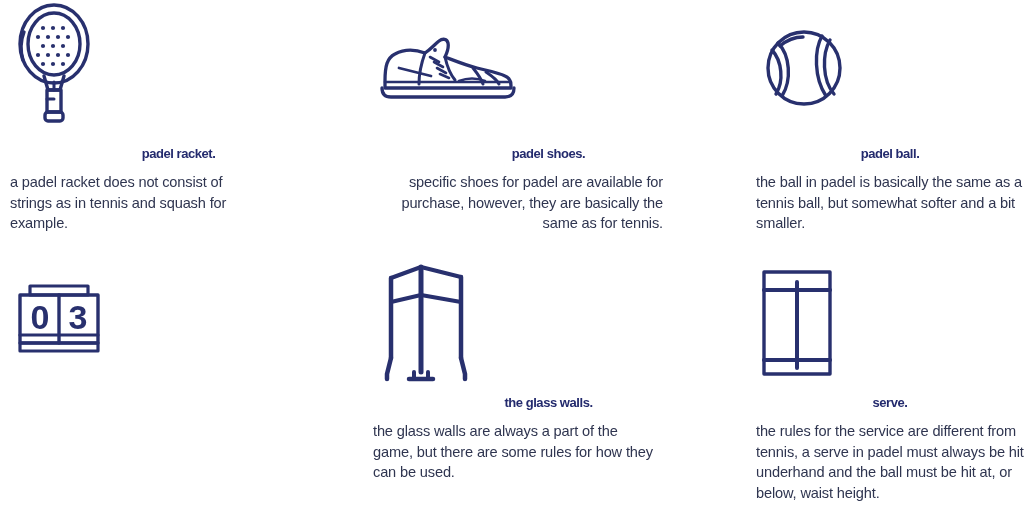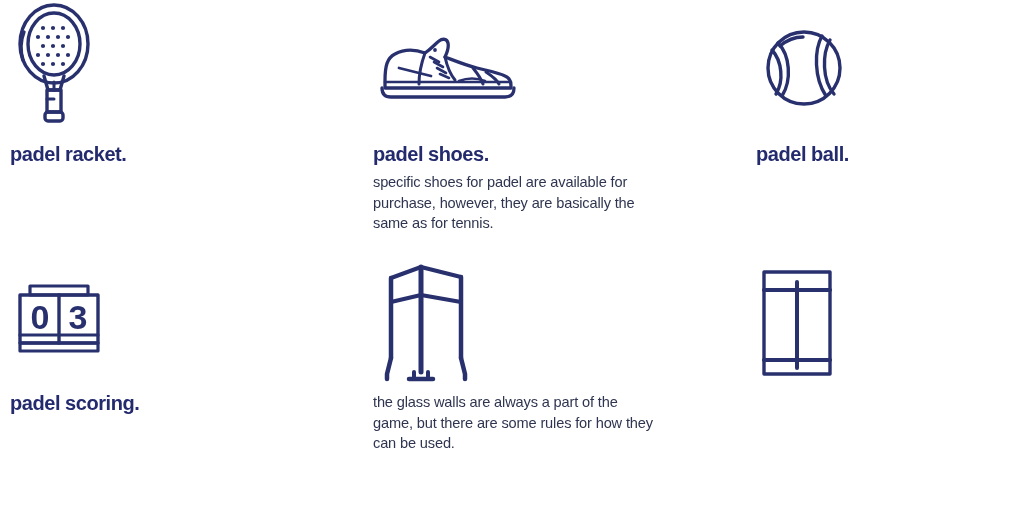--- a/index.html
+++ b/index.html
@@ -66,38 +66,39 @@
   }
   .row1 .text-block { top: 143px; }
   .row2 .text-block { top: 392px; }
 
   .row2 .text-block { top: 138px; }
 
   h2.heading {
     margin: 0 0 7px 0;
     font-family: "Liberation Sans", sans-serif;
     font-weight: 700;
-    font-size: 20px;
+    font-size: 13px;
     line-height: 22px;
     letter-spacing: -0.45px;
     color: #232a6d;
     white-space: nowrap;
+    text-align: center;
   }
 
   p.body {
     margin: 0;
     font-family: "Liberation Sans", sans-serif;
     font-weight: 400;
     font-size: 14.6px;
     line-height: 20.5px;
     letter-spacing: -0.15px;
     color: #2f3550;
   }
   .col1.row1 p.body { max-width: 226px; }
-  .col2.row1 p.body { max-width: 290px; }
+  .col2.row1 p.body { max-width: 290px; text-align: right; }
   .col3.row1 p.body { max-width: 270px; }
   .col1.row2 p.body { max-width: 258px; }
   .col2.row2 p.body { max-width: 285px; }
   .col3.row2 p.body { max-width: 296px; }
 
   .ico-stroke {
     fill: none;
     stroke: #28306e;
     stroke-linecap: round;
     stroke-linejoin: round;
@@ -138,20 +139,21 @@
             </g>
             <path class="ico-stroke" d="M34 76 L38 90 L50 90 L54 76" stroke-width="3.4"></path>
             <path class="ico-stroke" d="M44 82 L44 90" stroke-width="3"></path>
             <rect class="ico-stroke" x="37" y="90" width="14" height="22" stroke-width="3.4"></rect>
             <path class="ico-stroke" d="M37 99 L44 99" stroke-width="3"></path>
             <rect class="ico-stroke" x="35" y="112" width="18" height="9" rx="3" stroke-width="3.4"></rect>
           </svg>
         </div>
         <div class="text-block">
           <h2 class="heading">padel racket.</h2>
+          <p class="body">a padel racket does not consist of strings as in tennis and squash for example.</p>
         </div>
       </div>
     </div>
 
     <div class="cell col2 row1">
       <div class="cell-inner">
         <div class="icon-wrap" style="padding-top:26px;">
           <svg width="144" height="80" viewBox="0 0 144 80" aria-hidden="true">
             <path class="ico-stroke" d="M12 55 C12 40 14 32 22 28 C33 22 44 24 52 27 C58 23 62 18 66 15 C70 12 74 13 75 17 C76 22 74 27 72 31 C80 34 92 39 104 42 C116 45 126 47 132 50 C137 52 138 56 138 60 L138 62 L12 62 Z" stroke-width="3.3"></path>
             <path class="ico-stroke" d="M9 62 C9 68 12 71 18 71 L132 71 C138 71 141 68 141 62" stroke-width="3.3"></path>
@@ -183,39 +185,39 @@
             <circle class="ico-stroke" cx="48" cy="50" r="36" stroke-width="3.4"></circle>
             <path class="ico-stroke" d="M22 25 C34 37 36 62 26 78" stroke-width="3.4"></path>
             <path class="ico-stroke" d="M16 32 C26 43 28 63 20 76" stroke-width="3.4"></path>
             <path class="ico-stroke" d="M66 18 C58 32 58 60 70 78" stroke-width="3.4"></path>
             <path class="ico-stroke" d="M74 22 C66 36 66 62 78 76" stroke-width="3.4"></path>
             <path class="ico-stroke" d="M24 28 C31 22 39 19 47 19" stroke-width="3.4"></path>
           </svg>
         </div>
         <div class="text-block">
           <h2 class="heading">padel ball.</h2>
+          <p class="body">the ball in padel is basically the same as a tennis ball, but somewhat softer and a bit smaller.</p>
         </div>
       </div>
     </div>
 
     <div class="cell col1 row2">
       <div class="cell-inner">
         <div class="icon-wrap" style="padding-top:28px;">
           <svg width="100" height="84" viewBox="0 0 100 84" aria-hidden="true">
             <rect class="ico-stroke" x="20" y="4" width="58" height="9" stroke-width="3.2"></rect>
             <rect class="ico-stroke" x="10" y="13" width="78" height="48" stroke-width="3.4"></rect>
             <path class="ico-stroke" d="M49 13 L49 61" stroke-width="3.4"></path>
             <path class="ico-stroke" d="M10 53 L88 53" stroke-width="3.2"></path>
             <rect class="ico-stroke" x="10" y="61" width="78" height="8" stroke-width="3.2"></rect>
             <text class="ico-fill" x="30" y="47" text-anchor="middle" font-family="Liberation Sans, sans-serif" font-size="34" font-weight="700">0</text>
             <text class="ico-fill" x="68" y="47" text-anchor="middle" font-family="Liberation Sans, sans-serif" font-size="34" font-weight="700">3</text>
           </svg>
         </div>
         <div class="text-block">
-          <h2 class="heading">padel scoring.</h2>
         </div>
       </div>
     </div>
 
     <div class="cell col2 row2">
       <div class="cell-inner">
         <div class="icon-wrap" style="padding-top:8px;">
           <svg width="112" height="122" viewBox="0 0 112 122" aria-hidden="true">
             <path class="ico-stroke" d="M18 16 L48 5 L88 15" stroke-width="4"></path>
             <path class="ico-stroke" d="M18 40 L48 33 L88 40" stroke-width="4"></path>
@@ -223,32 +225,37 @@
             <path class="ico-stroke" d="M88 15 L88 96" stroke-width="4.5"></path>
             <path class="ico-stroke" d="M48 5 L48 110" stroke-width="5"></path>
             <path class="ico-stroke" d="M18 96 L14 112 L14 117" stroke-width="4.5"></path>
             <path class="ico-stroke" d="M88 96 L92 112 L92 117" stroke-width="4.5"></path>
             <path class="ico-stroke" d="M36 117 L60 117" stroke-width="4.5"></path>
             <path class="ico-stroke" d="M41 110 L41 117" stroke-width="4"></path>
             <path class="ico-stroke" d="M55 110 L55 117" stroke-width="4"></path>
           </svg>
         </div>
         <div class="text-block">
+          <h2 class="heading">the glass walls.</h2>
           <p class="body">the glass walls are always a part of the game, but there are some rules for how they can be used.</p>
         </div>
       </div>
     </div>
 
     <div class="cell col3 row2">
       <div class="cell-inner">
         <div class="icon-wrap" style="padding-top:14px;">
           <svg width="92" height="112" viewBox="0 0 92 112" aria-hidden="true">
             <rect class="ico-stroke" x="8" y="4" width="66" height="102" stroke-width="3.4"></rect>
             <path class="ico-stroke" d="M8 22 L74 22" stroke-width="4"></path>
             <path class="ico-stroke" d="M8 92 L74 92" stroke-width="4"></path>
             <path class="ico-stroke" d="M41 14 L41 100" stroke-width="4"></path>
           </svg>
         </div>
+        <div class="text-block">
+          <h2 class="heading">serve.</h2>
+          <p class="body">the rules for the service are different from tennis, a serve in padel must always be hit underhand and the ball must be hit at, or below, waist height.</p>
+        </div>
       </div>
     </div>
 
   </div>
 </div>
 
 </body></html>

